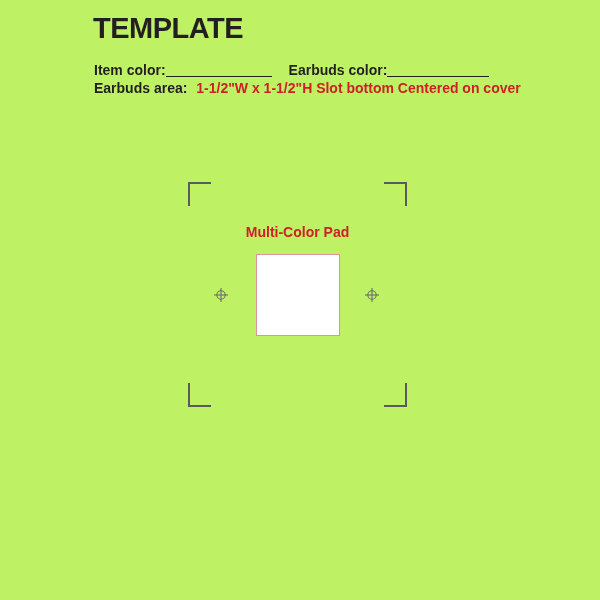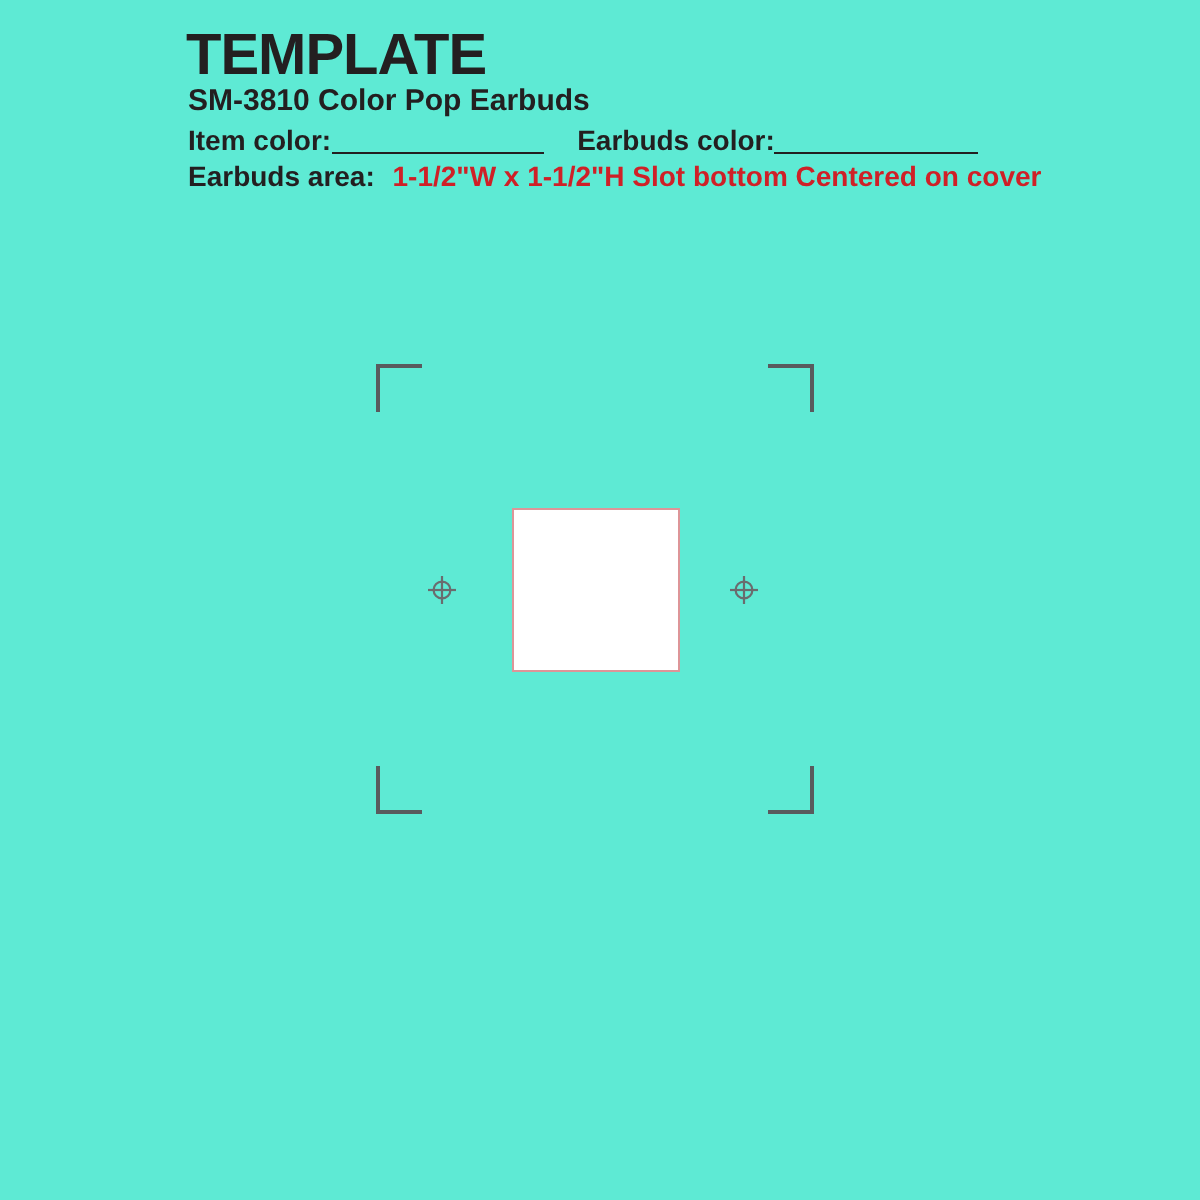--- a/index.html
+++ b/index.html
@@ -4,21 +4,21 @@
 <style>
   html, body {
     margin: 0;
     padding: 0;
     background: #ffffff;
   }
   .canvas {
     position: relative;
     width: 600px;
     height: 600px;
-    background: #5eead4;
+    background: #bef264;
     overflow: hidden;
     font-family: "Liberation Sans", sans-serif;
     color: #231f20;
   }
   
   .title {
     position: absolute;
     left: 93px;
     top: 14px;
     font-size: 29px;
@@ -114,21 +114,20 @@
     border: 1px solid #dd9598;
     background: #ffffff;
   }
 </style>
 </head>
 <body>
 
 <div class="canvas">
 
   <div class="title">TEMPLATE</div>
-  <div class="subtitle">SM-3810 Color Pop Earbuds</div>
 
   <div class="field-row">
     <span>Item color:</span>
     <span class="fill-line first"></span>
     <span class="field-gap"></span>
     <span>Earbuds color:</span>
     <span class="fill-line second"></span>
   </div>
 
   <div class="imprint-row">
@@ -148,17 +147,18 @@
       <line x1="1" y1="8" x2="15" y2="8" stroke="#6a6c6e" stroke-width="1.1"></line>
       <circle cx="8" cy="8" r="4.2" fill="none" stroke="#6a6c6e" stroke-width="1.1"></circle>
     </svg>
 
     <svg class="reg-mark reg-right" viewBox="0 0 16 16">
       <line x1="8" y1="1" x2="8" y2="15" stroke="#6a6c6e" stroke-width="1.1"></line>
       <line x1="1" y1="8" x2="15" y2="8" stroke="#6a6c6e" stroke-width="1.1"></line>
       <circle cx="8" cy="8" r="4.2" fill="none" stroke="#6a6c6e" stroke-width="1.1"></circle>
     </svg>
 
+    <div class="pad-label">Multi-Color Pad</div>
     <div class="pad-square"></div>
 
   </div>
 
 </div>
 
 </body></html>

